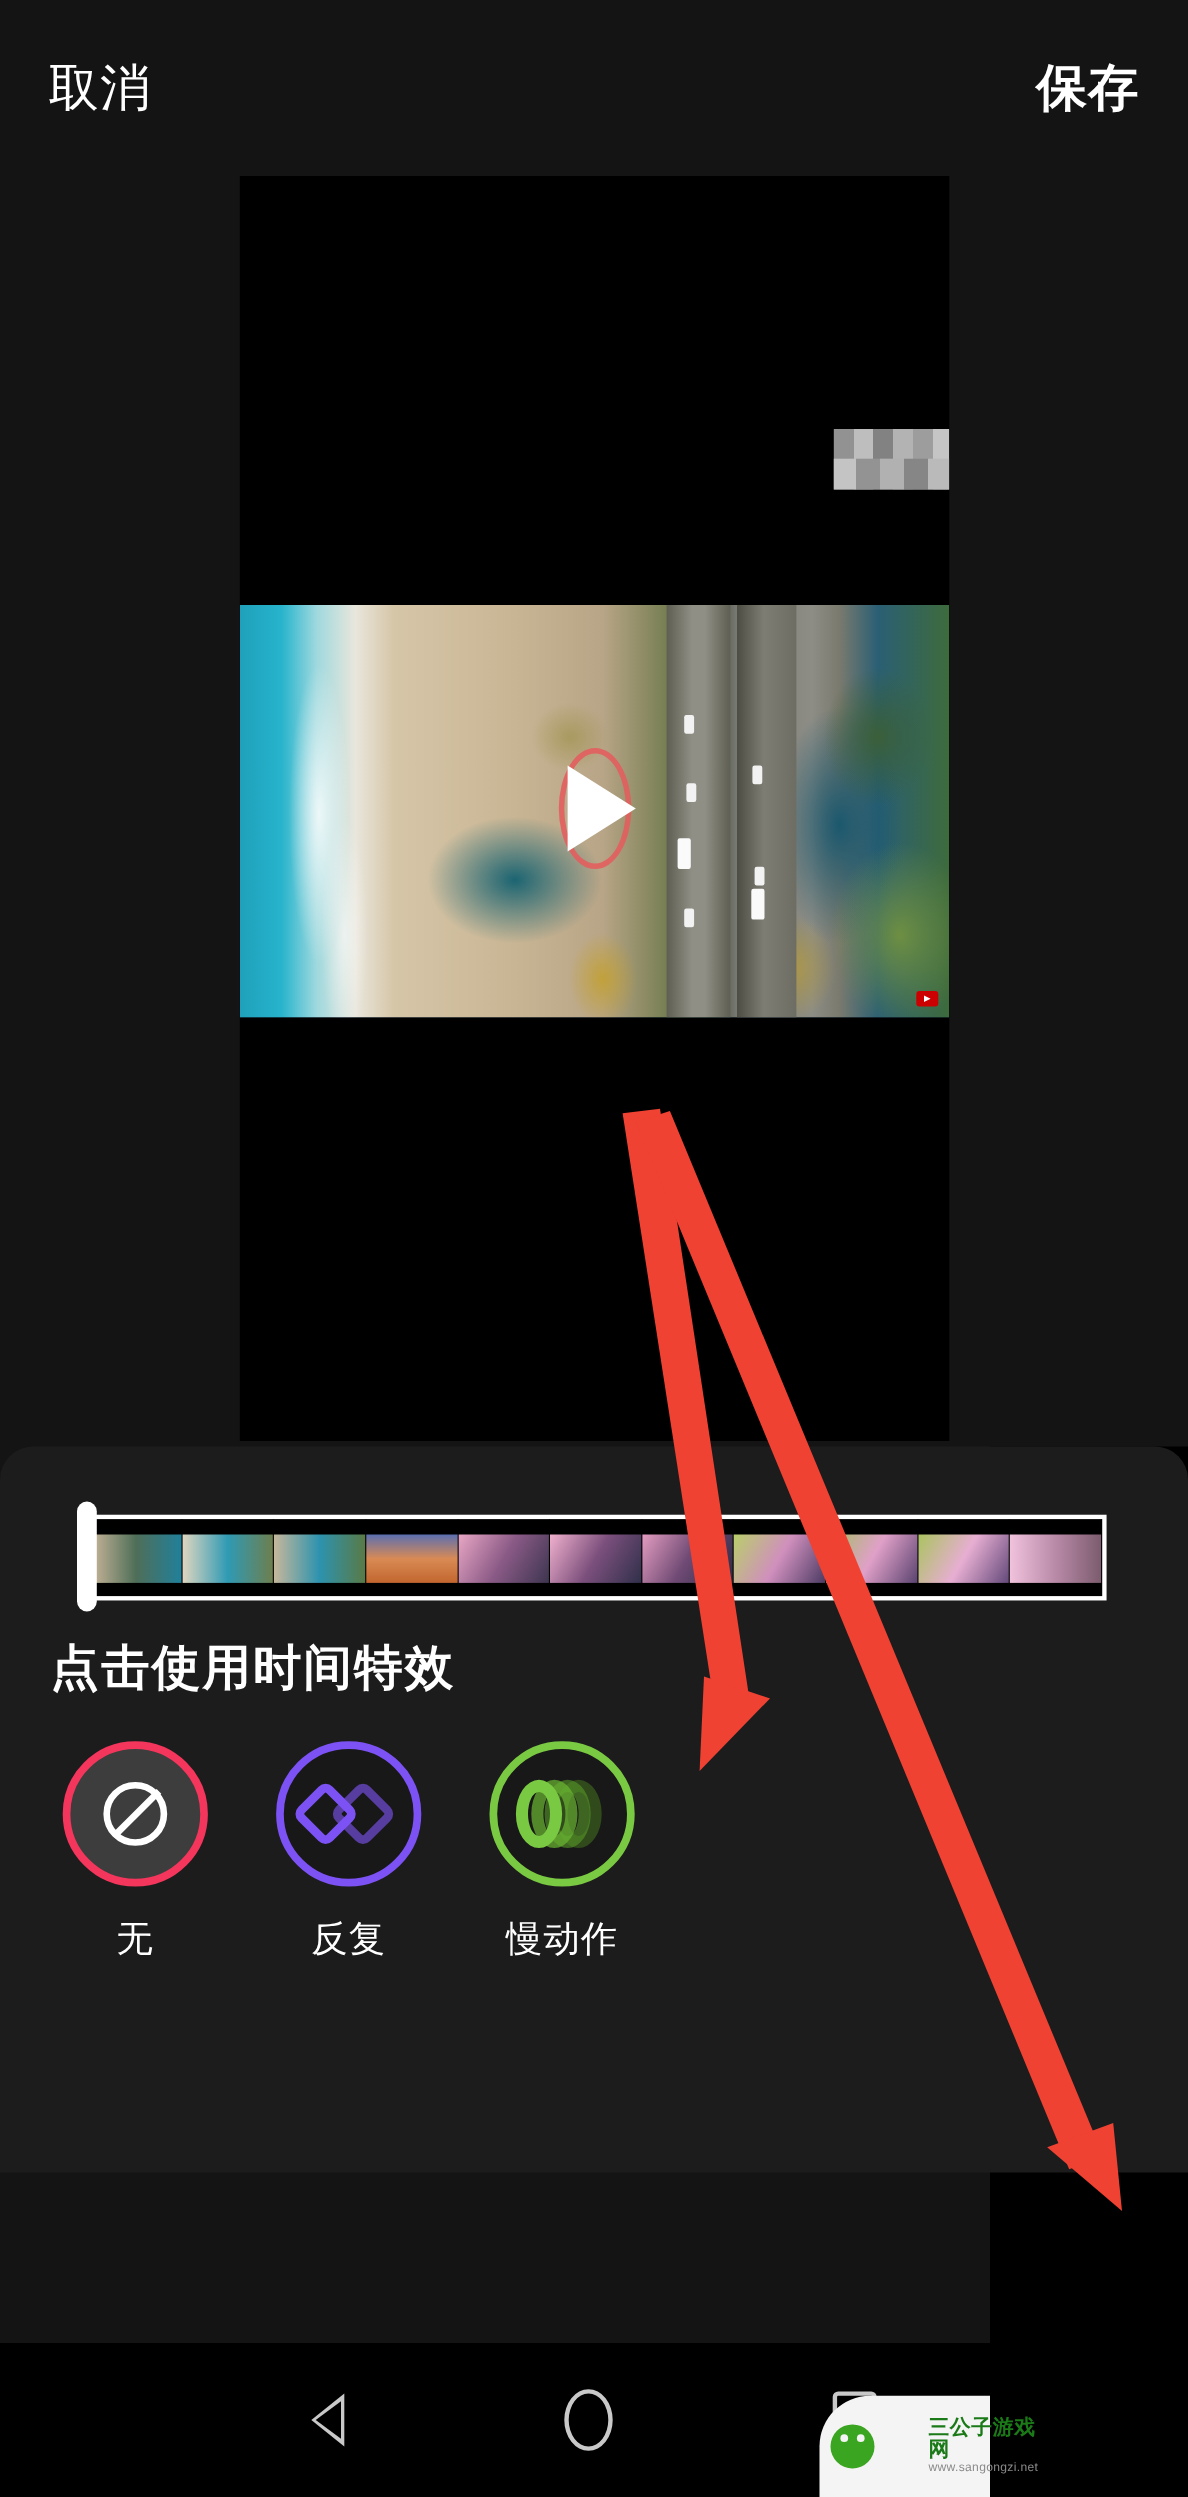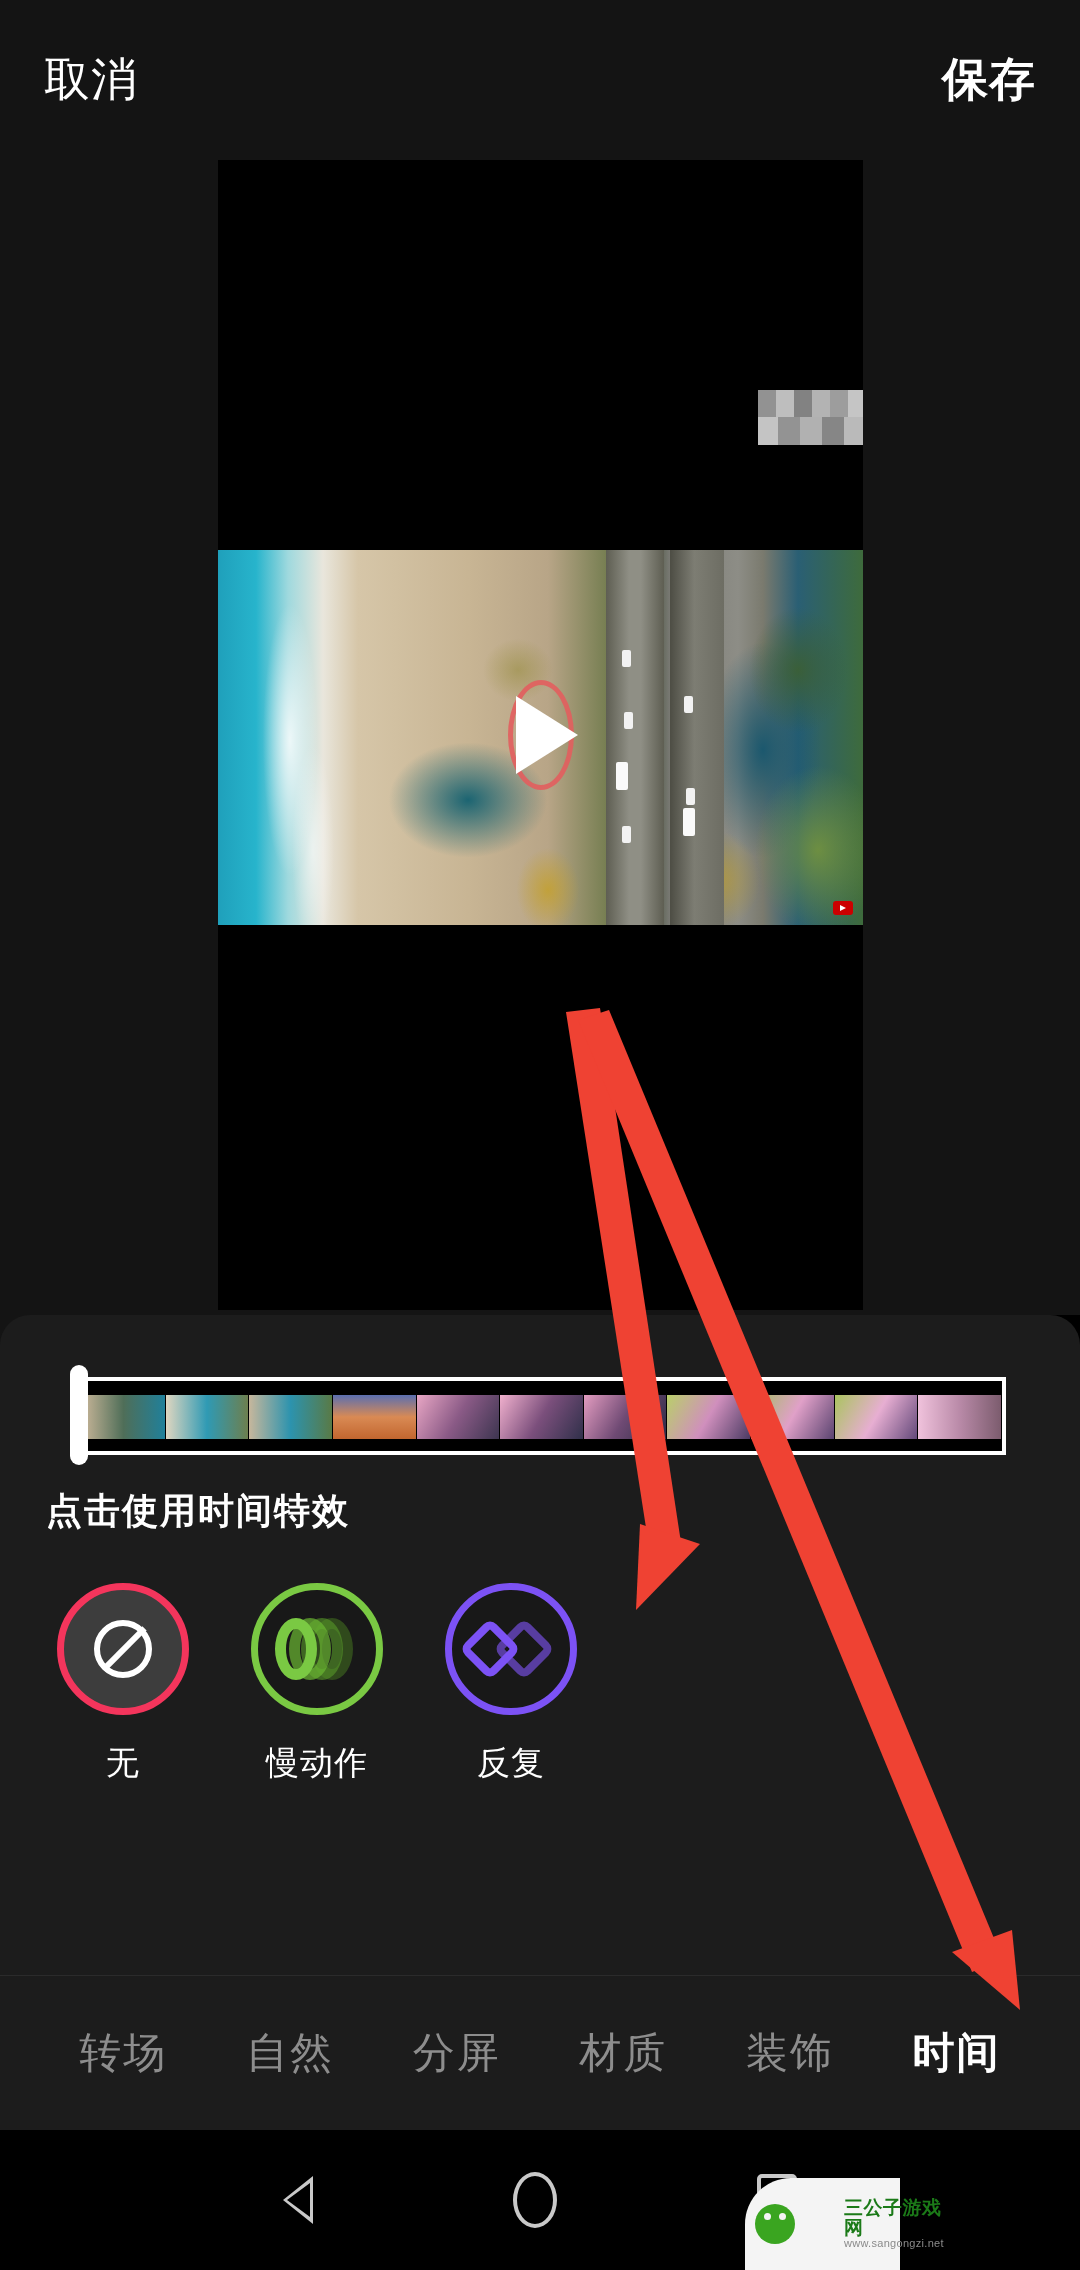--- a/index.html
+++ b/index.html
@@ -141,21 +141,21 @@
   }
   .filmstrip .thumb .inner{
     position:relative; top:14px; height:44px; width:100%;
   }
   .playhead{
     position:absolute; left:-8px; top:0; width:18px; height:100px;
     background:#ffffff; border-radius:9px;
   }
   .sheet-title{
     position:absolute; left:46px; top:172px;
-    font-size:36px; font-weight:bold; color:#ffffff; letter-spacing:2px;
+    font-size:44px; font-weight:bold; color:#ffffff; letter-spacing:2px;
   }
 
   .effects{
     position:absolute; left:0; top:268px; width:1080px;
     display:flex; padding:0 26px;
   }
   .effect{
     width:194px; display:flex; flex-direction:column; align-items:center;
     background:none; border:none; cursor:pointer;
   }
@@ -356,52 +356,44 @@
 
       <button class="effect">
         <span class="circle" style="border-color:#f4355c;background:#3d3d3d">
           <span class="ic-none"></span>
         </span>
         <span class="label">无</span>
       </button>
 
 
       <button class="effect">
+        <span class="circle" style="border-color:#7c52f5;background:#181818">
+          <span class="ic-rep">
+            <span class="d d2"></span>
+              <span class="d d1"></span>
+          </span>
+        </span>
+        <span class="label">反复</span>
+      </button>
+
+      <button class="effect">
         <span class="circle" style="border-color:#7ac943;background:#181818">
           <span class="ic-slow">
             <span class="r r4"></span>
               <span class="r r3"></span>
               <span class="r r2"></span>
               <span class="r r1"></span>
           </span>
         </span>
         <span class="label">慢动作</span>
       </button>
 
-      <button class="effect">
-        <span class="circle" style="border-color:#7c52f5;background:#181818">
-          <span class="ic-rep">
-            <span class="d d2"></span>
-              <span class="d d1"></span>
-          </span>
-        </span>
-        <span class="label">反复</span>
-      </button>
-
     </div>
   </div>
 
-  <div class="tabbar">
-    <button class="tab">转场</button>
-    <button class="tab">自然</button>
-    <button class="tab">分屏</button>
-    <button class="tab">材质</button>
-    <button class="tab">装饰</button>
-    <button class="tab active">时间</button>
-  </div>
 
   <div class="navbar">
     <span class="nav-back"></span>
     <span class="nav-home"></span>
     <span class="nav-recent"></span>
   </div>
 
   <div class="watermark">
     <span class="wm-logo"></span>
     <span class="wm-text">

